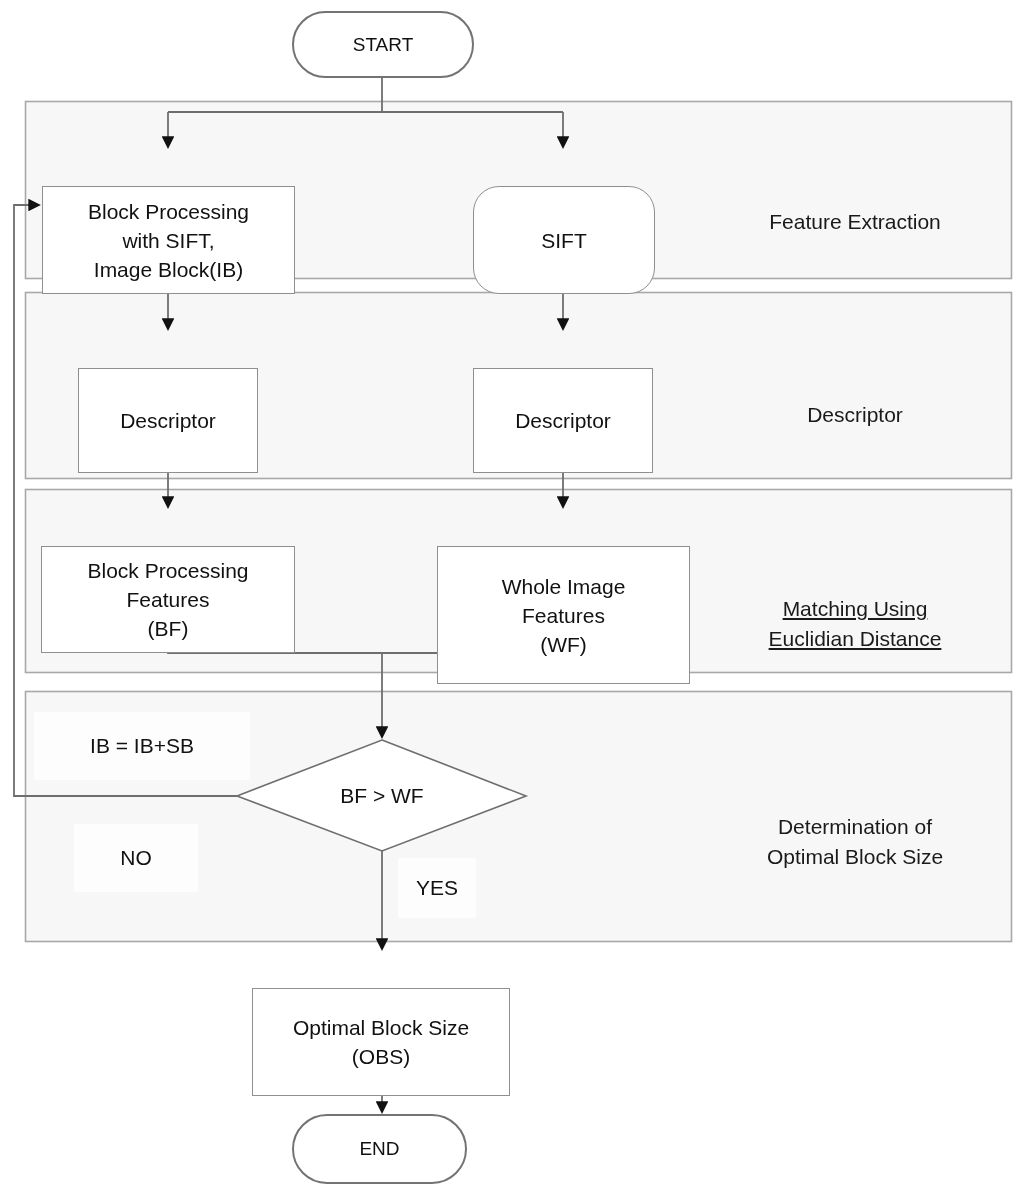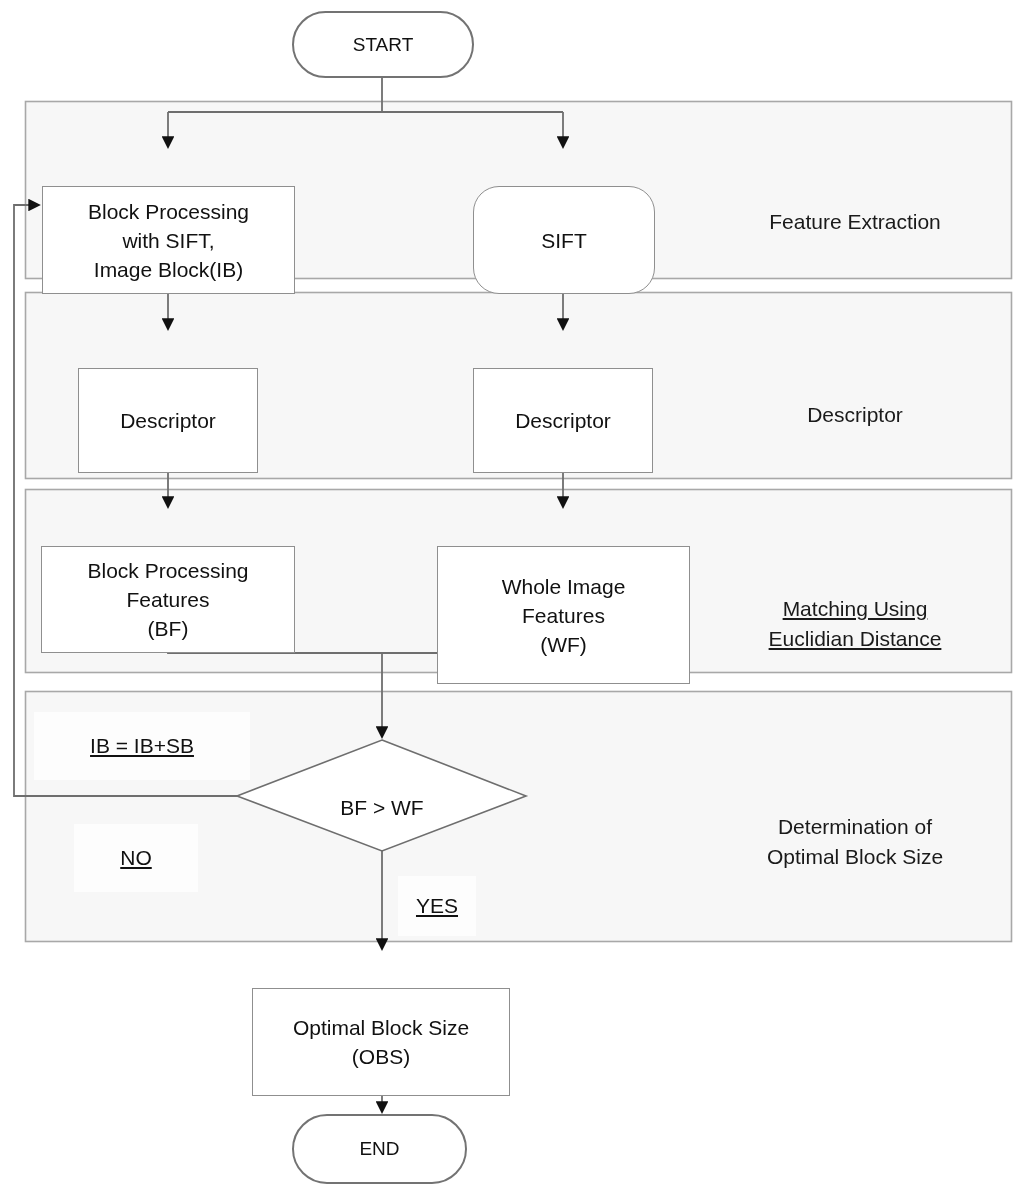--- a/index.html
+++ b/index.html
@@ -70,21 +70,20 @@
   }
   .edge-label {
     position: absolute;
     background: #fdfdfd;
     color: #111111;
     font-size: 21px;
     display: flex;
     align-items: center;
     justify-content: center;
     text-align: center;
-    text-decoration: underline;
   }
 </style>
 </head>
 <body>
 
 <div id="canvas">
 
   <svg id="flow-svg" viewBox="0 0 1024 1197" xmlns="http://www.w3.org/2000/svg">
     <defs>
       <marker id="arrow" viewBox="0 0 10 10" refX="8.5" refY="5" markerWidth="7" markerHeight="7" orient="auto-start-reverse">
@@ -158,27 +157,27 @@
 (WF)</span>
   </div>
   <div class="panel-label" style="left:700px; top:564px; width:310px;text-decoration:underline;">
     <span>Matching Using
 Euclidian Distance</span>
   </div>
 
   <div class="edge-label" style="left:34px; top:712px; width:216px; height:68px;">
     <span>IB = IB+SB</span>
   </div>
-  <div class="diamond-label" style="left:282px; top:778px; width:200px; height:36px;margin-top:12px;">
+  <div class="diamond-label" style="left:282px; top:778px; width:200px; height:36px;">
     <span>BF &gt; WF</span>
   </div>
   <div class="edge-label" style="left:74px; top:824px; width:124px; height:68px;">
     <span>NO</span>
   </div>
-  <div class="edge-label" style="left:398px; top:876px; width:78px; height:60px;">
+  <div class="edge-label" style="left:398px; top:858px; width:78px; height:60px;">
     <span>YES</span>
   </div>
   <div class="panel-label" style="left:700px; top:782px; width:310px;">
     <span>Determination of
 Optimal Block Size</span>
   </div>
 
   <div class="node-box" style="left:252px; top:952px; width:258px; height:108px;">
     <span>Optimal Block Size
 (OBS)</span>

